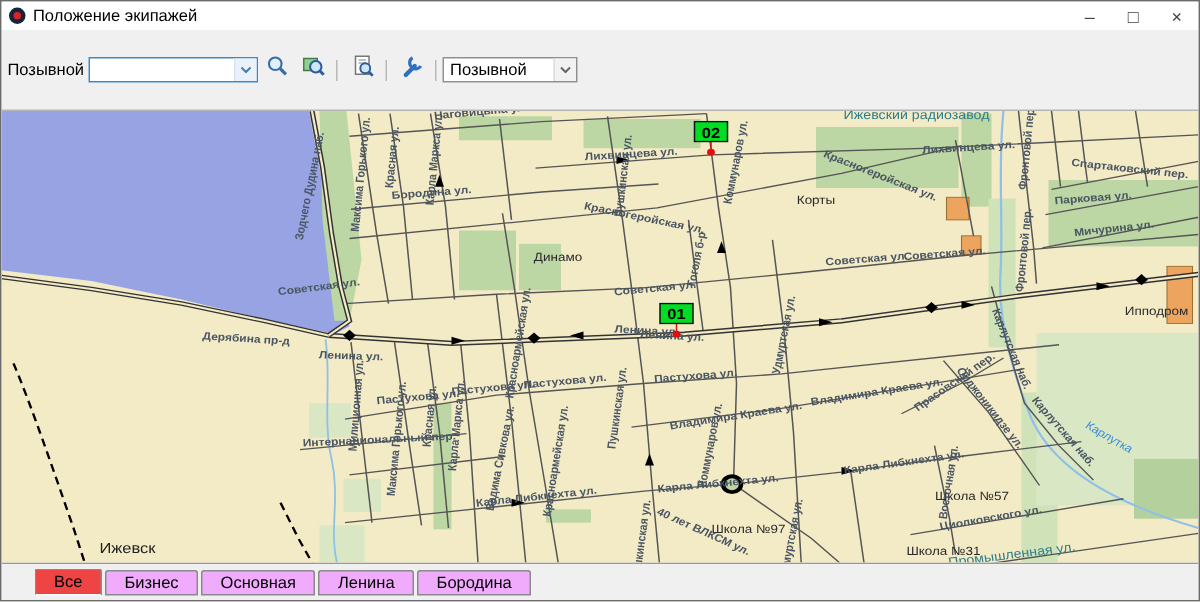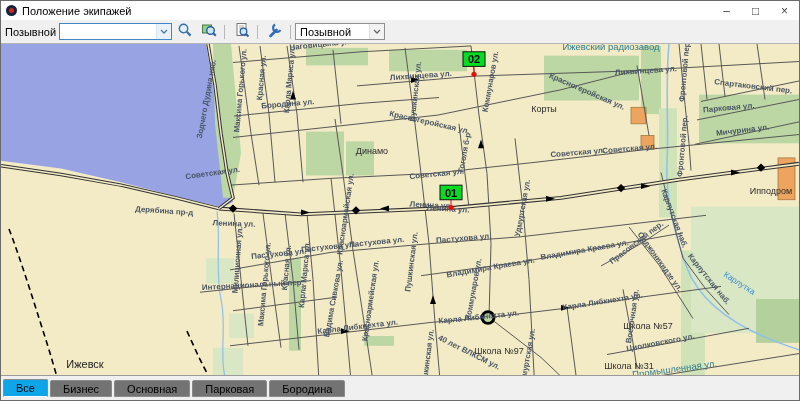--- a/index.html
+++ b/index.html
@@ -5,21 +5,21 @@
   html,body{margin:0;padding:0;background:#d8d8d8;font-family:"Liberation Sans",sans-serif;}
   .window{width:800px;height:401px;box-sizing:border-box;border:1px solid #6b6b6b;background:#f0f0f0;display:flex;flex-direction:column;overflow:hidden;justify-content:flex-end;}
   
   .titlebar{height:19px;flex:0 0 19px;background:#ffffff;display:flex;align-items:center;padding-left:5px;}
   .app-icon{width:11px;height:11px;border-radius:50%;background:#16233d;position:relative;flex:0 0 11px;}
   .app-icon::after{content:"";position:absolute;left:3px;top:3px;width:5px;height:5px;border-radius:50%;background:#d22;}
   .title-text{font-size:11px;color:#000;margin-left:5px;white-space:nowrap;}
   .win-controls{margin-left:auto;display:flex;height:100%;}
   .win-btn{width:29px;height:100%;display:flex;align-items:center;justify-content:center;font-size:12px;color:#444;cursor:default;}
   
-  .toolbar{height:21px;flex:0 0 21px;background:#f0f0f0;display:flex;align-items:center;padding:1px 4px;border-bottom:1px solid #b5b5b5;}
+  .toolbar{height:21px;flex:0 0 21px;background:#f0f0f0;display:flex;align-items:center;padding:16px 4px;border-bottom:1px solid #b5b5b5;}
   .tb-label{font-size:11px;color:#000;margin-right:3px;}
   .combo{height:17px;background:#fff;border:1px solid #8f8f8f;display:flex;align-items:center;box-sizing:border-box;}
   .combo.focused{border-color:#3f87c9;}
   .combo input{border:none;outline:none;height:13px;width:92px;font-size:11px;padding:0 2px;font-family:"Liberation Sans",sans-serif;}
   .combo .arrow{width:14px;height:100%;display:flex;align-items:center;justify-content:center;border-left:1px solid #d5e4f1;background:#e9f2fa;}
   .combo2{width:90px;justify-content:space-between;padding-left:4px;font-size:11px;background:#fff;}
   .combo2 .arrow{background:#f2f2f2;border-left:1px solid #dcdcdc;}
   .tb-btn{width:20px;height:19px;display:flex;align-items:center;justify-content:center;margin-left:2px;border:1px solid transparent;border-radius:2px;}
   .tb-sep{width:1px;height:14px;background:#b8b8b8;margin:0 4px;}
   
@@ -28,22 +28,22 @@
   text.lbl{text-anchor:middle;font-family:"Liberation Sans",sans-serif;}
   .lbl-street{font-size:8px;font-weight:bold;fill:#4a5663;}
   .lbl-poi{font-size:9px;fill:#2b2b2b;}
   .lbl-city{font-size:11px;fill:#222;}
   .lbl-industry{font-size:9.5px;fill:#2e7d8c;}
   .lbl-water{font-size:8.5px;fill:#3f8fd4;}
   .crew-box{fill:#00dd22;stroke:#111;stroke-width:1;}
   .crew-id{font-size:11px;font-weight:bold;fill:#000;text-anchor:middle;}
   
   .tabbar{height:21px;flex:0 0 21px;background:#f0f0f0;border-top:1px solid #9a9a9a;display:flex;align-items:flex-end;padding:0 0 3px 2px;}
-  .tab{height:15px;display:flex;align-items:center;padding:0 12px;font-size:11px;color:#000;background:#737373;border:1px solid #8a8a8a;border-radius:2px 2px 0 0;margin-right:2px;}
-  .tab.active{background:#0ea5e9;height:16px;border-bottom-color:#ffffff;}
+  .tab{height:15px;display:flex;align-items:center;padding:0 12px;font-size:11px;color:#000;background:#f0abfc;border:1px solid #8a8a8a;border-radius:2px 2px 0 0;margin-right:2px;}
+  .tab.active{background:#ef4444;height:16px;border-bottom-color:#ffffff;margin-left:20px;}
 </style>
 </head>
 <body>
 
 <div class="window">
 
   <div class="titlebar">
     <div class="app-icon"></div>
     <div class="title-text">Положение экипажей</div>
     <div class="win-controls">
@@ -310,17 +310,17 @@
             <text x="473" y="58" class="crew-id">02</text>
           </g>
         </g>
     </svg>
   </div>
 
   <div class="tabbar">
     <div class="tab active">Все</div>
     <div class="tab">Бизнес</div>
     <div class="tab">Основная</div>
-    <div class="tab">Парковая</div>
+    <div class="tab">Ленина</div>
     <div class="tab">Бородина</div>
   </div>
 
 </div>
 
 </body></html>

